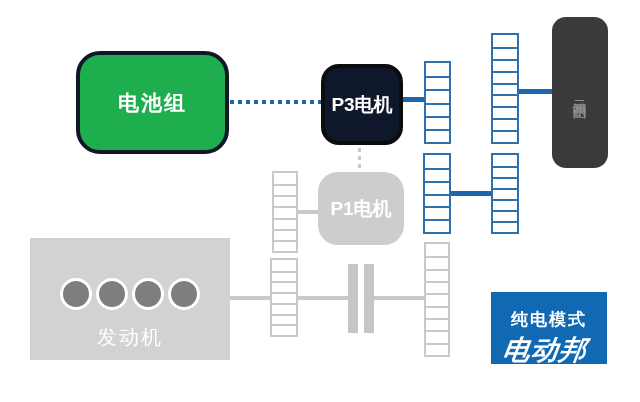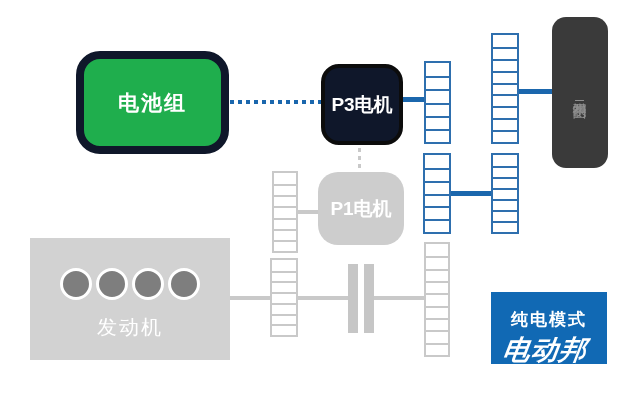--- a/index.html
+++ b/index.html
@@ -2,30 +2,30 @@
 <html><head>
 <meta charset="utf-8">
 <style>
   html,body{margin:0;padding:0;background:#fff;}
   #stage{
     position:relative;width:640px;height:402px;background:#ffffff;overflow:hidden;
     font-family:"Liberation Sans","DejaVu Sans",sans-serif;
   }
   .node{position:absolute;display:flex;align-items:center;justify-content:center;box-sizing:border-box;}
   
-  #battery{left:76px;top:51px;width:153px;height:103px;background:#1fae4d;border:8px solid #0f172a;border-radius:24px;}
+  #battery{left:76px;top:51px;width:153px;height:103px;background:#1fae4d;border:4px solid #0f172a;border-radius:24px;}
   #battery .lbl{color:#fff;font-size:21px;font-weight:bold;letter-spacing:2px;}
   
   #p3{left:321px;top:64px;width:82px;height:81px;background:#0f172a;border:4px solid #0c0c0c;border-radius:18px;}
   #p3 .lbl{color:#fff;font-size:19px;font-weight:bold;}
   
   #p1{left:318px;top:172px;width:86px;height:73px;background:#cdcdcd;border-radius:20px;}
   #p1 .lbl{color:#fff;font-size:19px;font-weight:bold;}
   
-  #engine{left:30px;top:238px;width:200px;height:122px;background:#d2d2d2;flex-direction:column;justify-content:flex-start;}
+  #engine{left:30px;top:238px;width:200px;height:122px;background:#d2d2d2;flex-direction:column;justify-content:center;}
   #engine .cyl-row{display:flex;gap:4px;margin-top:30px;}
   #engine .cyl{width:26px;height:26px;border-radius:50%;background:#7e7e7e;border:3px solid #ffffff;}
   #engine .lbl{color:#fff;font-size:20px;font-weight:500;margin-top:14px;letter-spacing:2px;}
   
   #wmbox{left:552px;top:17px;width:56px;height:151px;background:#3a3a3a;border-radius:14px;}
   #wmbox .lbl{writing-mode:vertical-rl;text-orientation:upright;color:#8f8f8f;font-size:14px;letter-spacing:2px;}
   
   #modebox{left:491px;top:292px;width:116px;height:72px;background:#1169b4;overflow:hidden;flex-direction:column;justify-content:flex-start;}
   #modebox .lbl{color:#fff;font-size:17px;font-weight:bold;margin-top:16px;letter-spacing:2px;}
   #modebox .logo{position:absolute;left:12px;top:40px;color:#ffffff;font-size:27px;font-weight:bold;font-style:italic;transform:skewX(-8deg);letter-spacing:1px;white-space:nowrap;}

